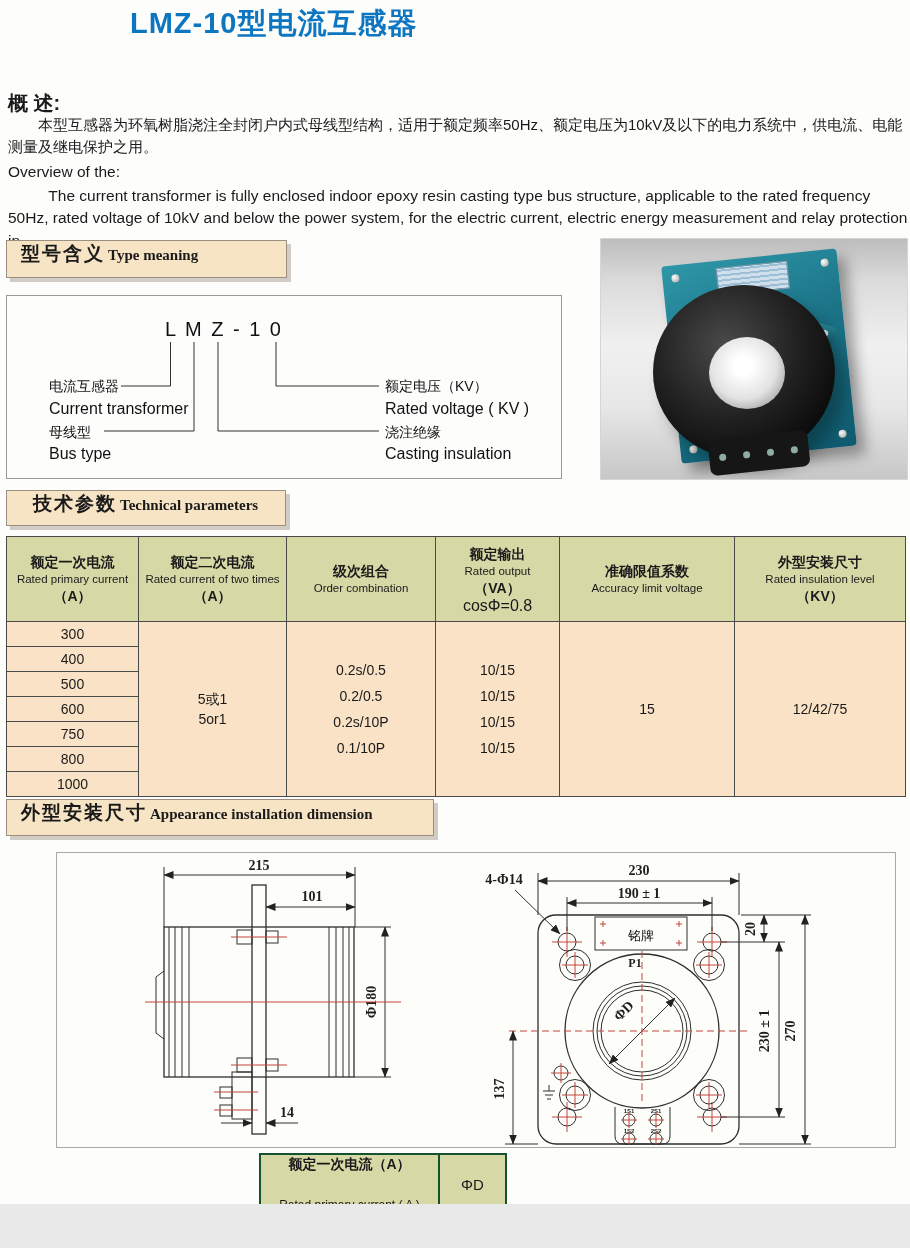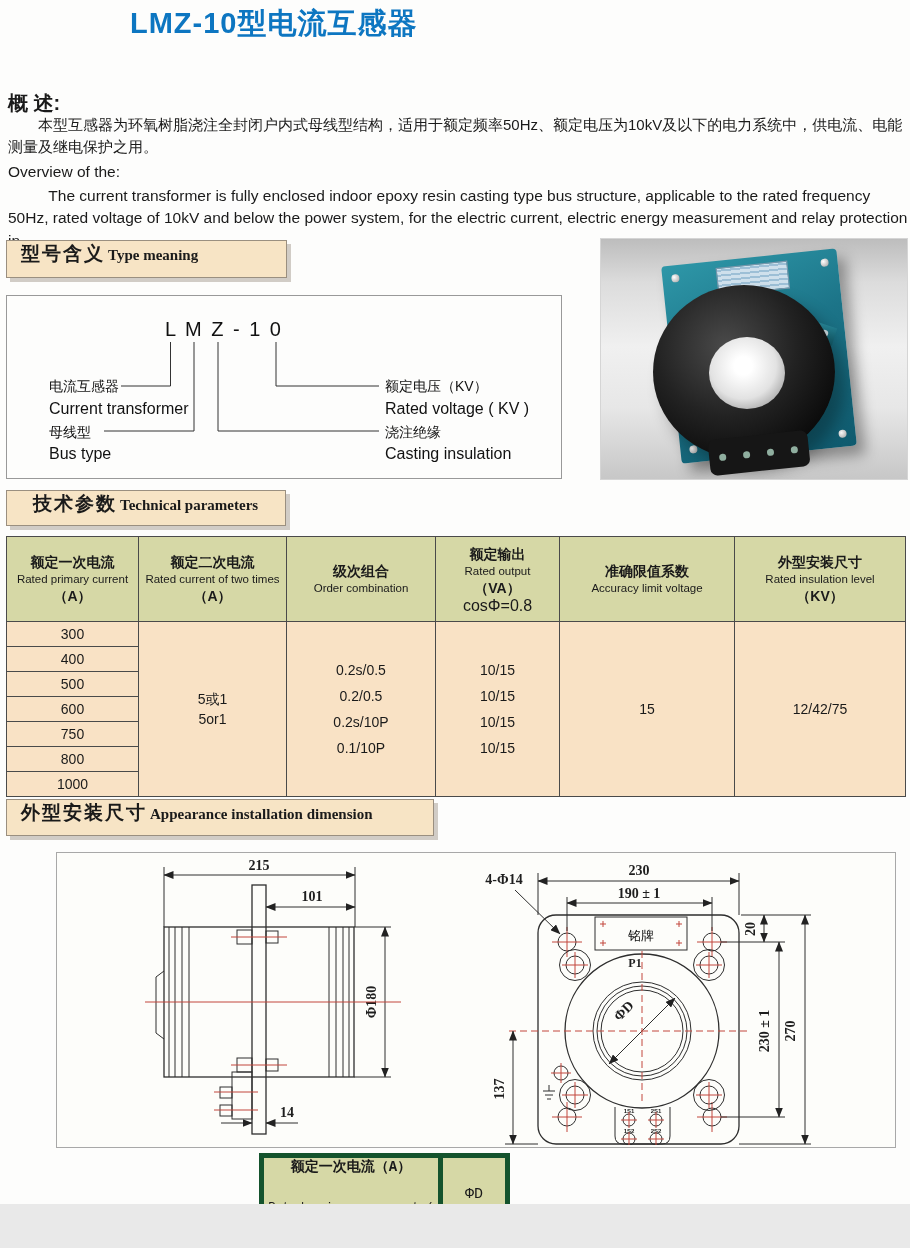--- a/index.html
+++ b/index.html
@@ -69,21 +69,21 @@
   .dln{stroke:#2e2e2e;stroke-width:1;fill:none;}
   .dthk{stroke:#2e2e2e;stroke-width:1.3;fill:none;}
   .red{stroke:#c2463c;stroke-width:1;fill:none;}
   .redd{stroke:#c2463c;stroke-width:1;fill:none;stroke-dasharray:7 4;}
   .dimt{font-family:"Liberation Serif", serif;font-size:14px;font-weight:bold;fill:#1e1e1e;}
   .smt{font-size:6px;font-weight:bold;fill:#1e1e1e;}
   .cnt{font-size:13px;fill:#111;}
 
   
   .dimtab{left:259px;top:1153px;width:246px;}
-  .dimtab th,.dimtab td{border:5px solid #14532d;text-align:center;vertical-align:middle;padding:0;font-family:Liberation Mono, monospace;}
+  .dimtab th,.dimtab td{border:2px solid #14532d;text-align:center;vertical-align:middle;padding:0;}
   .dimtab thead th{background:#d6d8a6;height:40px;font-weight:normal;}
   .dimtab tbody td{background:#f9e2c5;font-size:15px;height:25px;}
   .dimtab .hcn{font-size:14px;}
   .dimtab .hen{font-size:12px;margin-top:24px;}
   .phid{font-size:15px;}
 </style>
 </head>
 <body>
 
 <div class="page">

